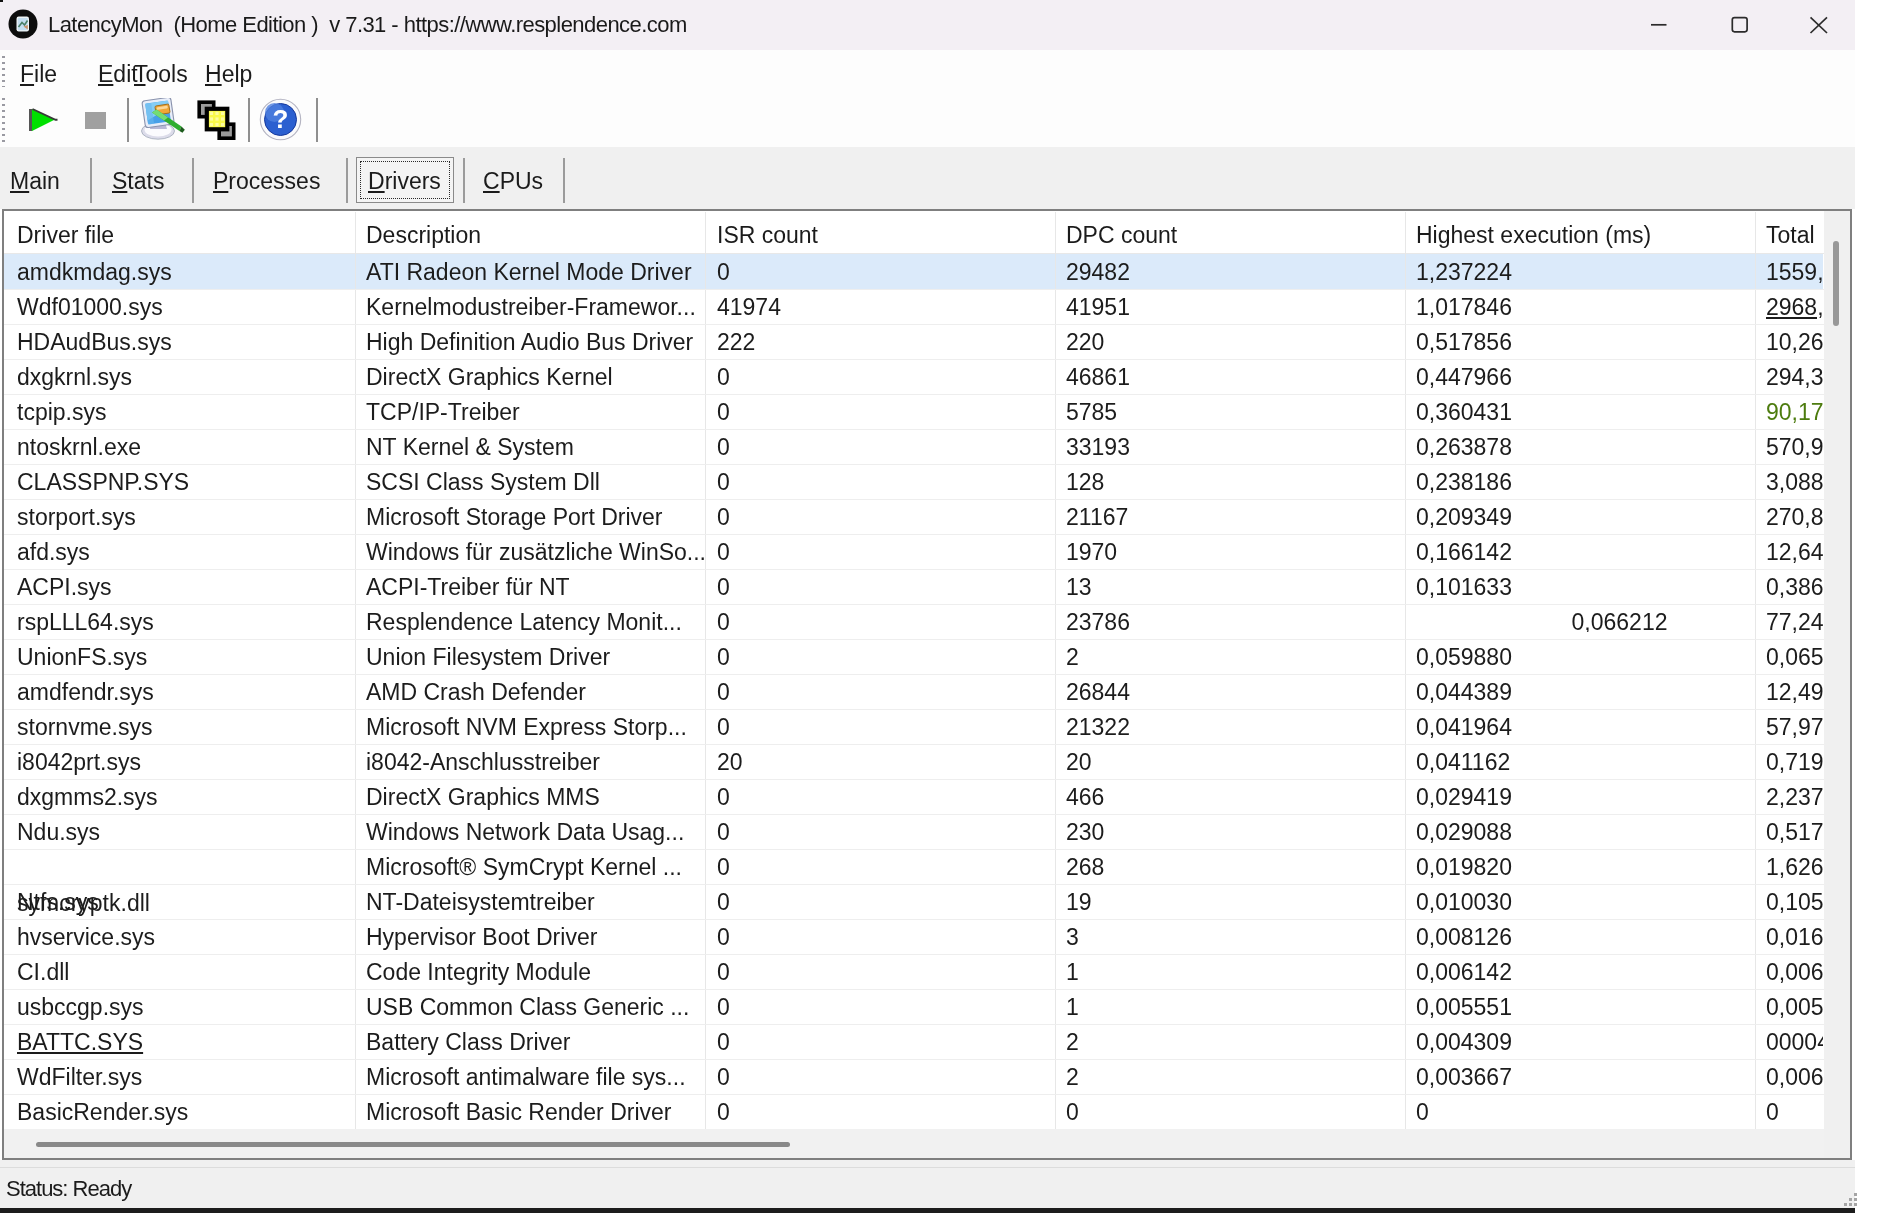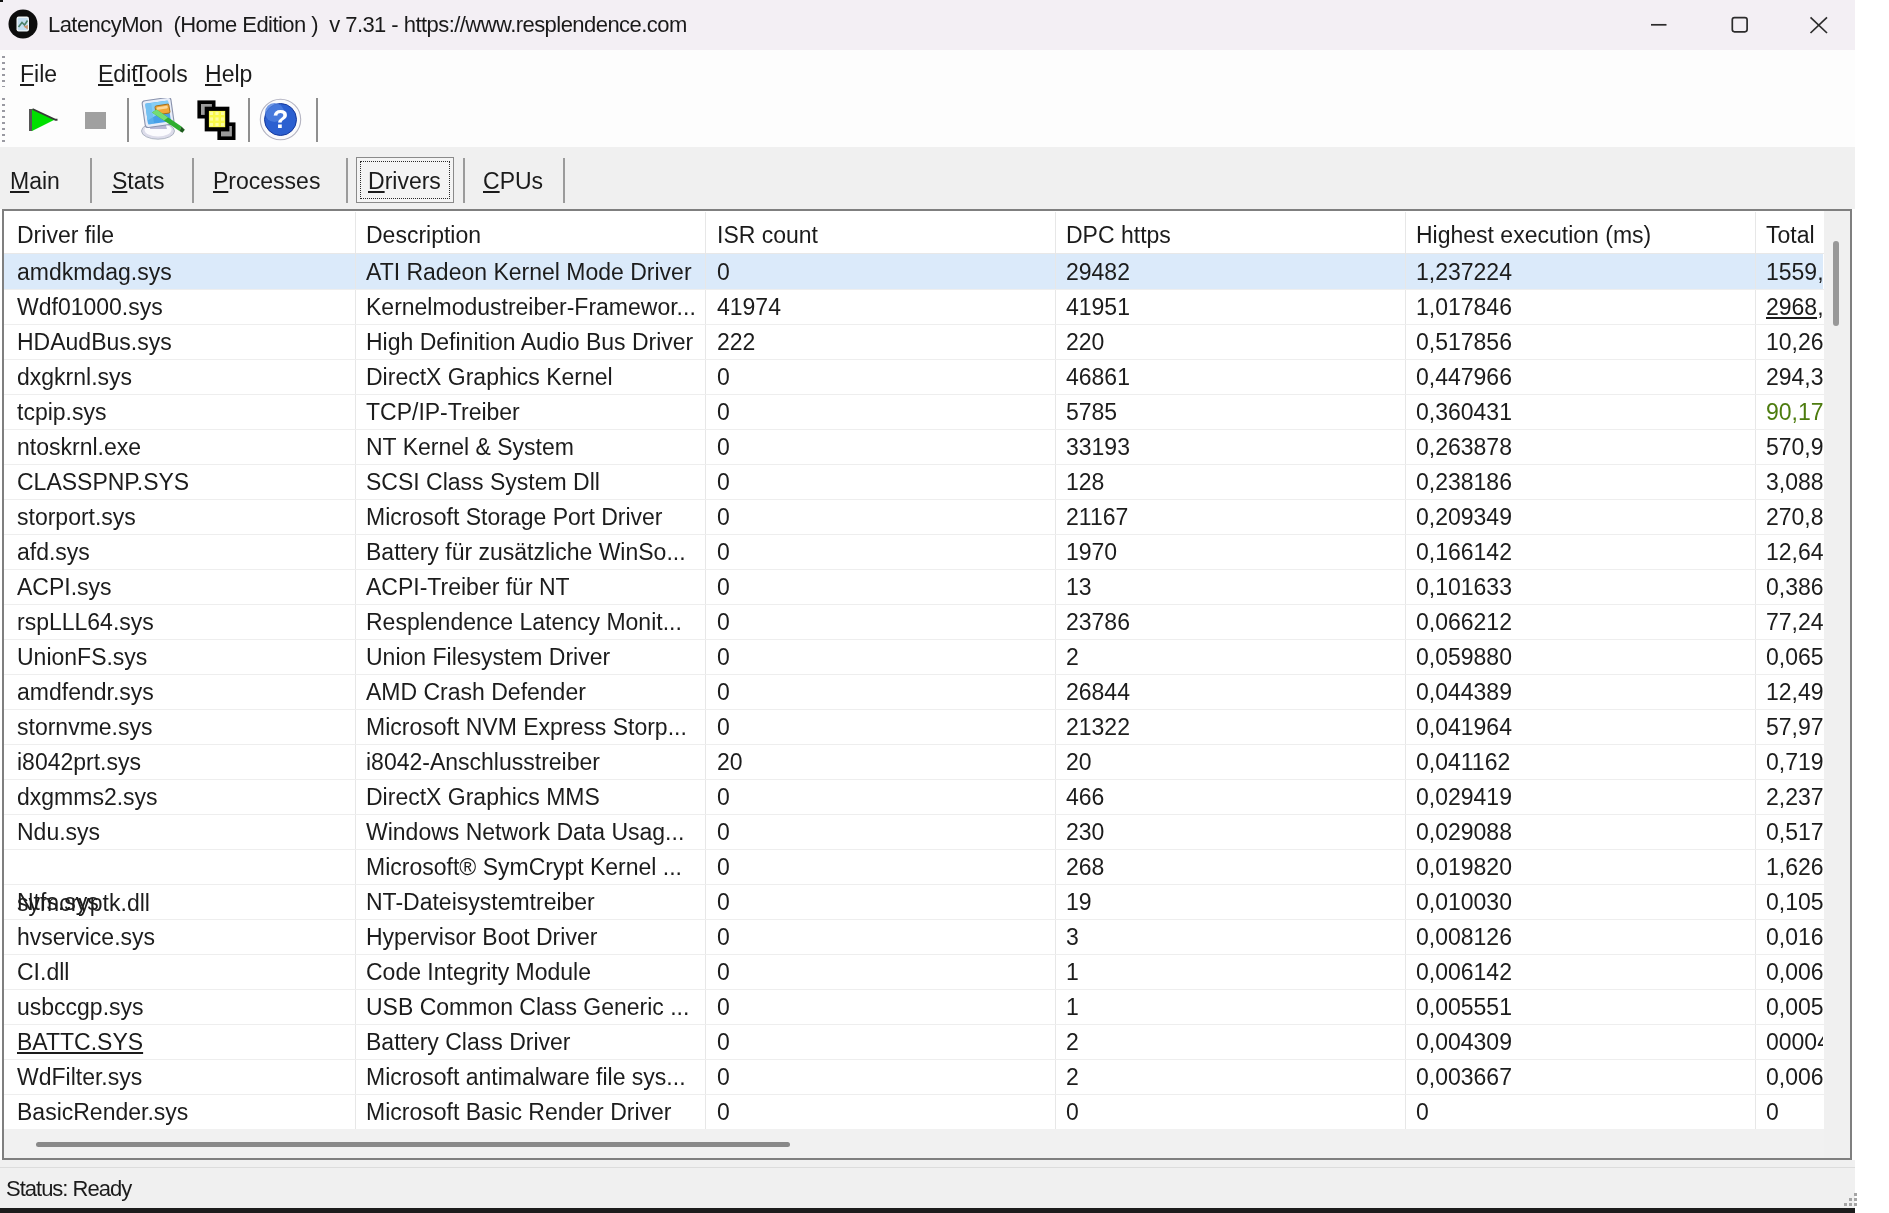--- a/index.html
+++ b/index.html
@@ -95,21 +95,21 @@
 <div class="txt" style="left:368px;top:158px;height:45px;line-height:46px;font-size:23px;"><u>D</u>rivers</div>
 <div class="abs" style="left:2px;top:209px;width:1850px;height:951px;background:#ffffff;border:2px solid #7f7f7f;box-sizing:border-box;"></div>
 <div class="abs" style="left:1824px;top:211px;width:26px;height:947px;background:#f0f0f0;"></div>
 <div class="abs" style="left:1833px;top:241px;width:6px;height:85px;background:#989898;border-radius:3px;"></div>
 <div class="abs" style="left:4px;top:1129px;width:1820px;height:29px;background:#f1f1f1;"></div>
 <div class="abs" style="left:36px;top:1142px;width:754px;height:5px;background:#898989;border-radius:2.5px;"></div>
 <div class="abs" style="left:4px;top:254px;width:1819px;height:36px;background:#dbeafa;"></div>
 <div class="txt" style="left:17px;top:213px;height:43px;line-height:45px;font-size:23px;">Driver file</div>
 <div class="txt" style="left:366px;top:213px;height:43px;line-height:45px;font-size:23px;">Description</div>
 <div class="txt" style="left:717px;top:213px;height:43px;line-height:45px;font-size:23px;">ISR count</div>
-<div class="txt" style="left:1066px;top:213px;height:43px;line-height:45px;font-size:23px;">DPC https</div>
+<div class="txt" style="left:1066px;top:213px;height:43px;line-height:45px;font-size:23px;">DPC count</div>
 <div class="txt" style="left:1416px;top:213px;height:43px;line-height:45px;font-size:23px;">Highest execution (ms)</div>
 <div class="txt" style="left:1766px;top:213px;height:43px;line-height:45px;font-size:23px;">Total</div>
 <div class="abs" style="left:4px;top:253px;width:1820px;height:1px;background:#e8e8e8;"></div>
 <div class="abs" style="left:355px;top:212px;width:1px;height:917px;background:#e7e7e7;"></div>
 <div class="abs" style="left:705px;top:212px;width:1px;height:917px;background:#e7e7e7;"></div>
 <div class="abs" style="left:1055px;top:212px;width:1px;height:917px;background:#e7e7e7;"></div>
 <div class="abs" style="left:1405px;top:212px;width:1px;height:917px;background:#e7e7e7;"></div>
 <div class="abs" style="left:1755px;top:212px;width:1px;height:917px;background:#e7e7e7;"></div>
 <div class="abs" style="left:4px;top:289px;width:1820px;height:1px;background:#eeeeee;"></div>
 <div class="abs" style="left:4px;top:324px;width:1820px;height:1px;background:#eeeeee;"></div>
@@ -177,36 +177,36 @@
 <div class="txt" style="left:1066px;top:464px;width:757px;height:36px;line-height:37px;font-size:23px;overflow:hidden;color:#1c1c1c;">128</div>
 <div class="txt" style="left:1416px;top:464px;width:407px;height:36px;line-height:37px;font-size:23px;overflow:hidden;color:#1c1c1c;">0,238186</div>
 <div class="txt" style="left:1766px;top:464px;width:57px;height:36px;line-height:37px;font-size:23px;overflow:hidden;color:#1c1c1c;">3,088</div>
 <div class="txt" style="left:17px;top:499px;width:1806px;height:36px;line-height:37px;font-size:23px;overflow:hidden;color:#1c1c1c;">storport.sys</div>
 <div class="txt" style="left:366px;top:499px;width:1457px;height:36px;line-height:37px;font-size:23px;overflow:hidden;color:#1c1c1c;">Microsoft Storage Port Driver</div>
 <div class="txt" style="left:717px;top:499px;width:1106px;height:36px;line-height:37px;font-size:23px;overflow:hidden;color:#1c1c1c;">0</div>
 <div class="txt" style="left:1066px;top:499px;width:757px;height:36px;line-height:37px;font-size:23px;overflow:hidden;color:#1c1c1c;">21167</div>
 <div class="txt" style="left:1416px;top:499px;width:407px;height:36px;line-height:37px;font-size:23px;overflow:hidden;color:#1c1c1c;">0,209349</div>
 <div class="txt" style="left:1766px;top:499px;width:57px;height:36px;line-height:37px;font-size:23px;overflow:hidden;color:#1c1c1c;text-align:right;">270,8</div>
 <div class="txt" style="left:17px;top:534px;width:1806px;height:36px;line-height:37px;font-size:23px;overflow:hidden;color:#1c1c1c;">afd.sys</div>
-<div class="txt" style="left:366px;top:534px;width:1457px;height:36px;line-height:37px;font-size:23px;overflow:hidden;color:#1c1c1c;">Battery für zusätzliche WinSo...</div>
+<div class="txt" style="left:366px;top:534px;width:1457px;height:36px;line-height:37px;font-size:23px;overflow:hidden;color:#1c1c1c;">Windows für zusätzliche WinSo...</div>
 <div class="txt" style="left:717px;top:534px;width:1106px;height:36px;line-height:37px;font-size:23px;overflow:hidden;color:#1c1c1c;">0</div>
 <div class="txt" style="left:1066px;top:534px;width:757px;height:36px;line-height:37px;font-size:23px;overflow:hidden;color:#1c1c1c;">1970</div>
 <div class="txt" style="left:1416px;top:534px;width:407px;height:36px;line-height:37px;font-size:23px;overflow:hidden;color:#1c1c1c;">0,166142</div>
 <div class="txt" style="left:1766px;top:534px;width:57px;height:36px;line-height:37px;font-size:23px;overflow:hidden;color:#1c1c1c;">12,64</div>
 <div class="txt" style="left:17px;top:569px;width:1806px;height:36px;line-height:37px;font-size:23px;overflow:hidden;color:#1c1c1c;">ACPI.sys</div>
 <div class="txt" style="left:366px;top:569px;width:1457px;height:36px;line-height:37px;font-size:23px;overflow:hidden;color:#1c1c1c;">ACPI-Treiber für NT</div>
 <div class="txt" style="left:717px;top:569px;width:1106px;height:36px;line-height:37px;font-size:23px;overflow:hidden;color:#1c1c1c;">0</div>
 <div class="txt" style="left:1066px;top:569px;width:757px;height:36px;line-height:37px;font-size:23px;overflow:hidden;color:#1c1c1c;">13</div>
 <div class="txt" style="left:1416px;top:569px;width:407px;height:36px;line-height:37px;font-size:23px;overflow:hidden;color:#1c1c1c;">0,101633</div>
 <div class="txt" style="left:1766px;top:569px;width:57px;height:36px;line-height:37px;font-size:23px;overflow:hidden;color:#1c1c1c;">0,386</div>
 <div class="txt" style="left:17px;top:604px;width:1806px;height:36px;line-height:37px;font-size:23px;overflow:hidden;color:#1c1c1c;">rspLLL64.sys</div>
 <div class="txt" style="left:366px;top:604px;width:1457px;height:36px;line-height:37px;font-size:23px;overflow:hidden;color:#1c1c1c;">Resplendence Latency Monit...</div>
 <div class="txt" style="left:717px;top:604px;width:1106px;height:36px;line-height:37px;font-size:23px;overflow:hidden;color:#1c1c1c;">0</div>
 <div class="txt" style="left:1066px;top:604px;width:757px;height:36px;line-height:37px;font-size:23px;overflow:hidden;color:#1c1c1c;">23786</div>
-<div class="txt" style="left:1416px;top:604px;width:407px;height:28px;line-height:37px;font-size:23px;overflow:hidden;color:#1c1c1c;">0,066212</div>
+<div class="txt" style="left:1416px;top:604px;width:407px;height:28px;line-height:37px;font-size:23px;overflow:hidden;color:#1c1c1c;text-align:center;">0,066212</div>
 <div class="txt" style="left:1766px;top:604px;width:57px;height:36px;line-height:37px;font-size:23px;overflow:hidden;color:#1c1c1c;">77,24</div>
 <div class="txt" style="left:17px;top:639px;width:1806px;height:36px;line-height:37px;font-size:23px;overflow:hidden;color:#1c1c1c;">UnionFS.sys</div>
 <div class="txt" style="left:366px;top:639px;width:1457px;height:36px;line-height:37px;font-size:23px;overflow:hidden;color:#1c1c1c;">Union Filesystem Driver</div>
 <div class="txt" style="left:717px;top:639px;width:1106px;height:36px;line-height:37px;font-size:23px;overflow:hidden;color:#1c1c1c;">0</div>
 <div class="txt" style="left:1066px;top:639px;width:757px;height:36px;line-height:37px;font-size:23px;overflow:hidden;color:#1c1c1c;">2</div>
 <div class="txt" style="left:1416px;top:639px;width:407px;height:36px;line-height:37px;font-size:23px;overflow:hidden;color:#1c1c1c;">0,059880</div>
 <div class="txt" style="left:1766px;top:639px;width:57px;height:36px;line-height:37px;font-size:23px;overflow:hidden;color:#1c1c1c;">0,065</div>
 <div class="txt" style="left:17px;top:674px;width:1806px;height:36px;line-height:37px;font-size:23px;overflow:hidden;color:#1c1c1c;">amdfendr.sys</div>
 <div class="txt" style="left:366px;top:674px;width:1457px;height:36px;line-height:37px;font-size:23px;overflow:hidden;color:#1c1c1c;">AMD Crash Defender</div>
 <div class="txt" style="left:717px;top:674px;width:1106px;height:36px;line-height:37px;font-size:23px;overflow:hidden;color:#1c1c1c;">0</div>

